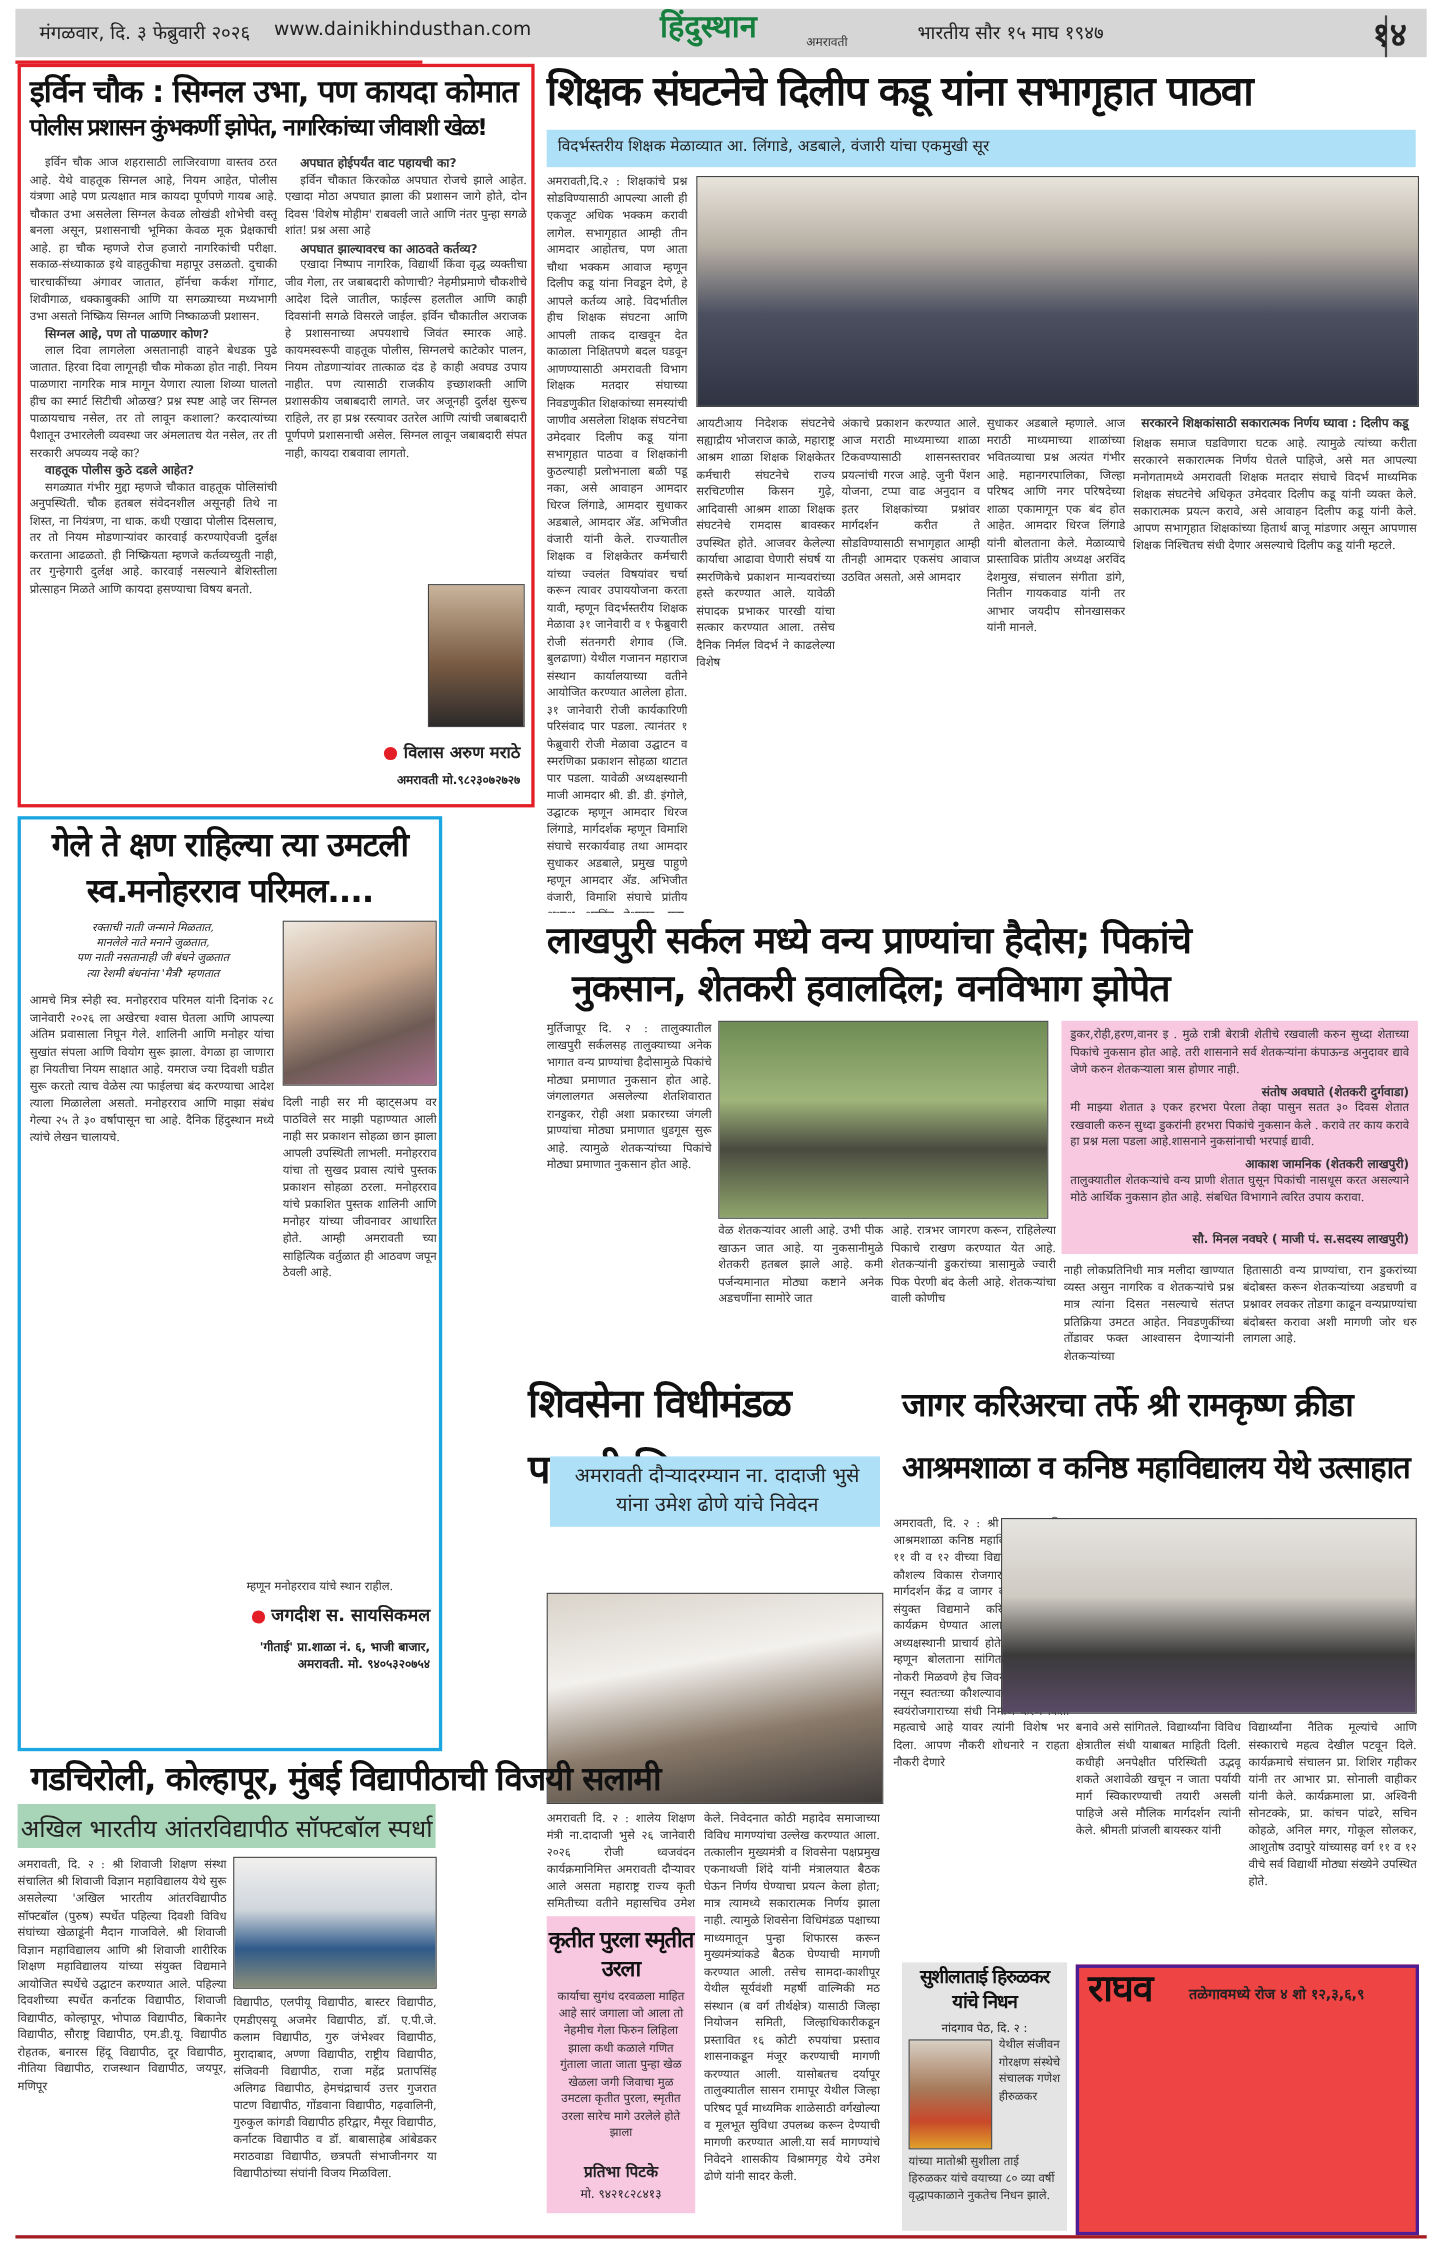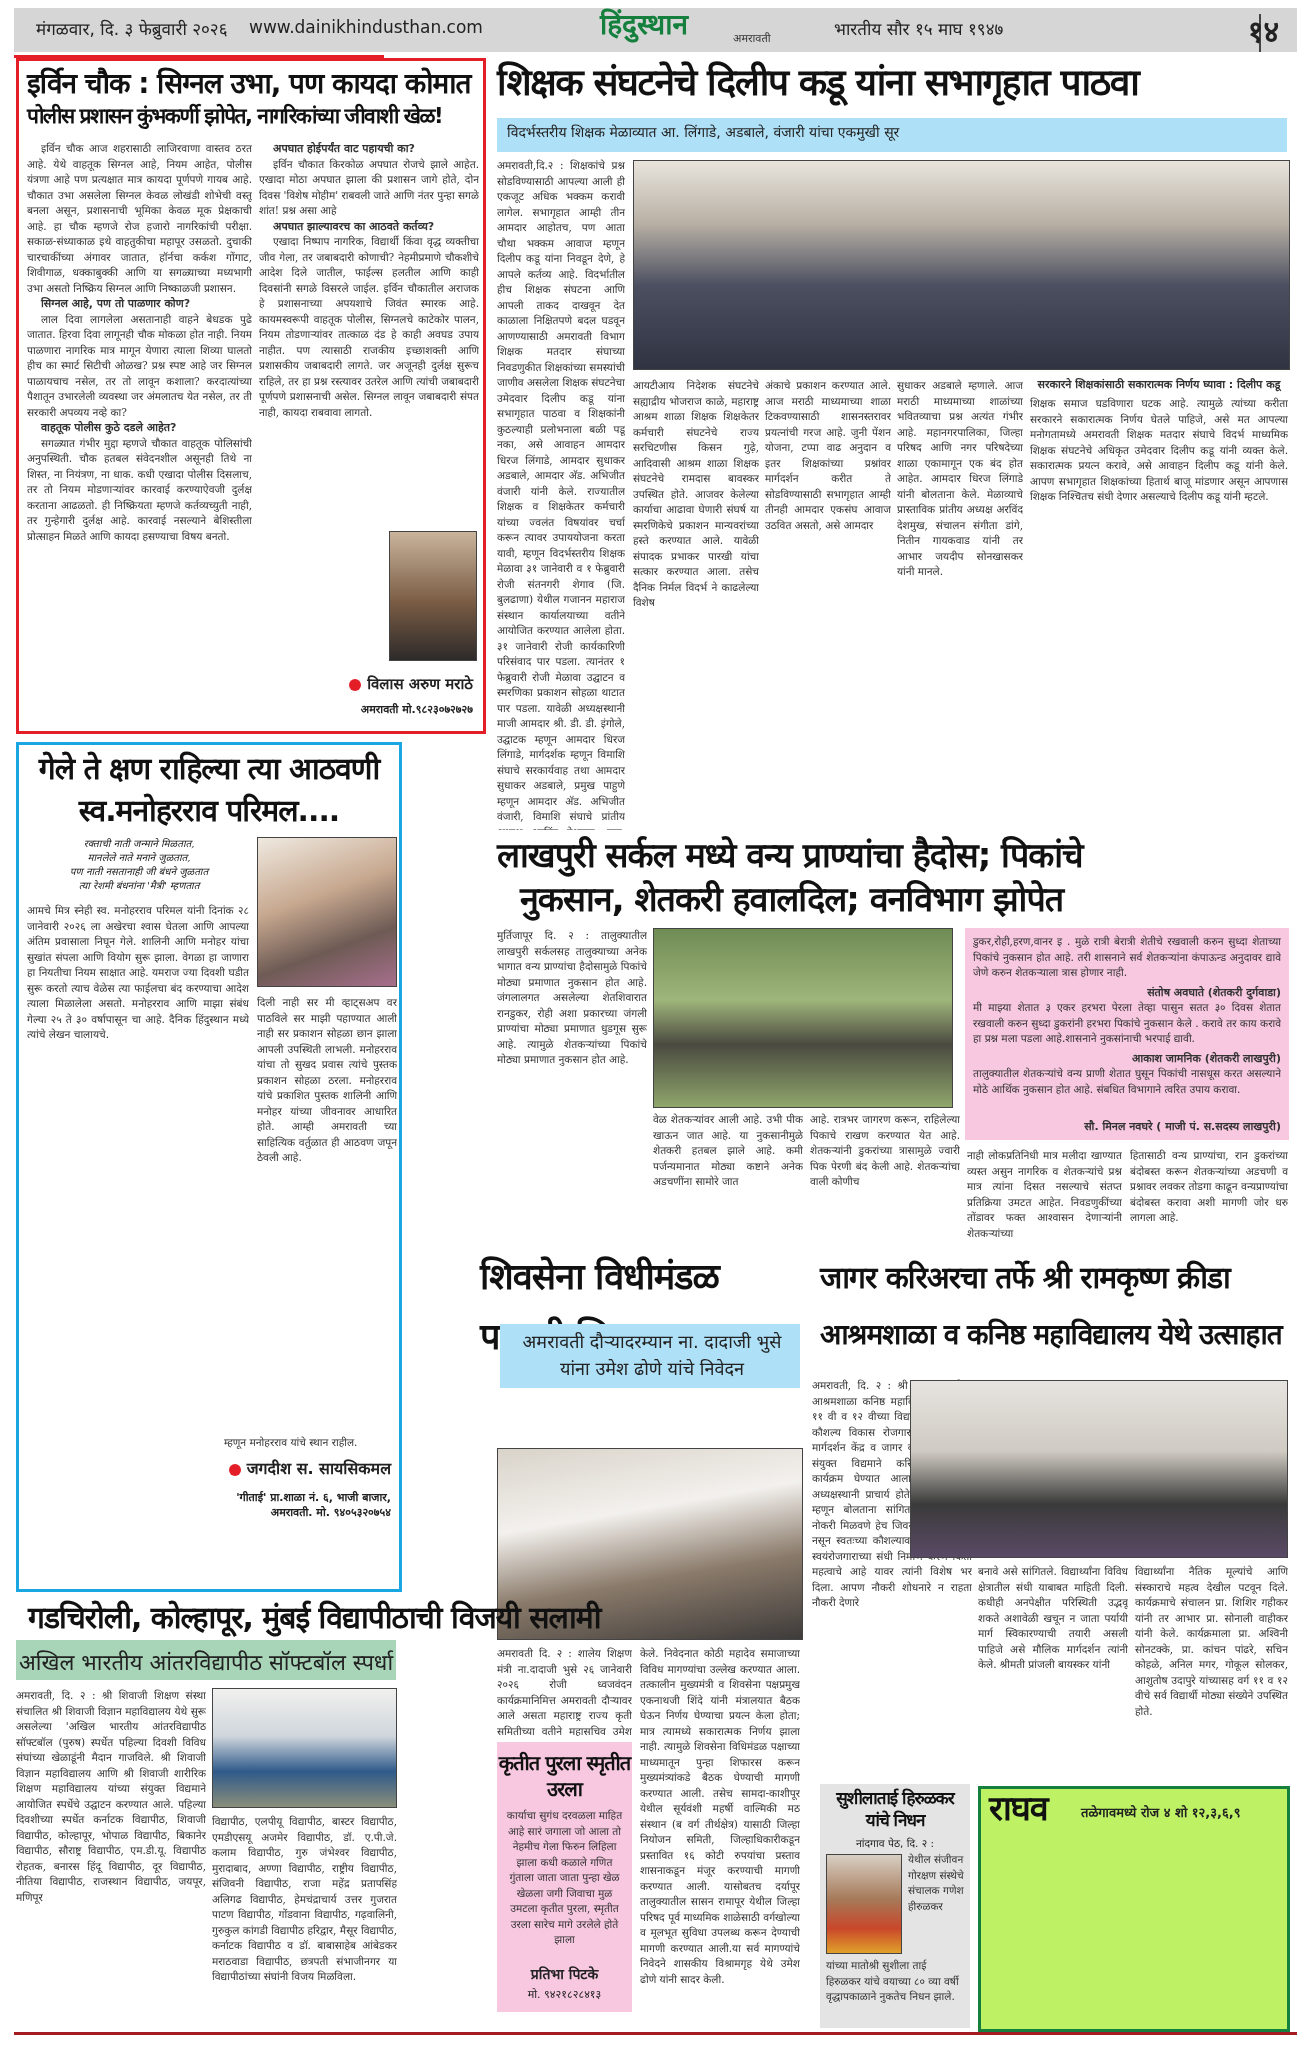--- a/index.html
+++ b/index.html
@@ -15,21 +15,21 @@
 .pn-sep{position:absolute;left:1245px;top:6px;width:2px;height:38px;background:#444}
 .box{border:3px solid;position:absolute}
 .hl{font-family:"DejaVu Sans",sans-serif;font-weight:bold;color:#111;line-height:1.05;letter-spacing:-1px}
 .txt{font-size:10.5px;line-height:15.5px;color:#333;text-align:justify;overflow:hidden}
 .txt p{text-indent:14px}
 .photo{position:absolute;background:linear-gradient(135deg,#8c8f93,#c9c2b8 40%,#6d6a66 70%,#a9a39a);border:1px solid #444}
 .deck{position:absolute;font-family:"DejaVu Sans",sans-serif;color:#222}
 .byline{position:absolute;font-family:"DejaVu Sans",sans-serif;font-weight:bold;font-size:15px;color:#222;text-align:right}
 .byline .dot{display:inline-block;width:12px;height:12px;border-radius:50%;background:#e41e26;margin-right:6px;vertical-align:middle}
 .sub{font-size:11px;font-weight:bold;color:#333;font-family:"DejaVu Sans",sans-serif}
-.ad-box{position:absolute;border:3px solid #15803d;background:#bef264}
+.ad-box{position:absolute;border:3px solid #4c1d95;background:#ef4444}
 .movie{position:absolute;background:linear-gradient(160deg,#5a4632,#b08d5a 30%,#3d2f22 60%,#8c6b43);}
 .movie-title{position:absolute;bottom:10px;left:0;right:0;text-align:center;font-family:"DejaVu Serif",serif;font-weight:bold;font-size:30px;color:#e9d6a8;letter-spacing:1px}
 .bottom-rule{left:14px;top:2032px;width:1283px;height:3px;background:#a41b22}
 </style>
 </head>
 <body>
 
 <div class="abs head-band">
   <span class="t" style="left:22px">मंगळवार, दि. ३ फेब्रुवारी २०२६</span>
   <span class="t" style="left:235px">www.dainikhindusthan.com</span>
@@ -70,21 +70,21 @@
 <div class="photo" style="left:633px;top:160px;width:657px;height:210px;background:linear-gradient(180deg,#e8e4dc 0%,#b8b0a5 30%,#4b4f60 60%,#2f3342 100%)"></div>
 <div class="txt abs" style="left:633px;top:378px;width:126px;height:452px">आयटीआय निदेशक संघटनेचे सह्याद्रीय भोजराज काळे, महाराष्ट्र आश्रम शाळा शिक्षक शिक्षकेतर कर्मचारी संघटनेचे राज्य सरचिटणीस किसन गुढ़े, आदिवासी आश्रम शाळा शिक्षक संघटनेचे रामदास बावस्कर उपस्थित होते. आजवर केलेल्या कार्याचा आढावा घेणारी संघर्ष या स्मरणिकेचे प्रकाशन मान्यवरांच्या हस्ते करण्यात आले. यावेळी संपादक प्रभाकर पारखी यांचा सत्कार करण्यात आला. तसेच दैनिक निर्मल विदर्भ ने काढलेल्या विशेष</div>
 <div class="txt abs" style="left:765px;top:378px;width:126px;height:452px">अंकाचे प्रकाशन करण्यात आले. आज मराठी माध्यमाच्या शाळा टिकवण्यासाठी शासनस्तरावर प्रयत्नांची गरज आहे. जुनी पेंशन योजना, टप्पा वाढ अनुदान व इतर शिक्षकांच्या प्रश्नांवर मार्गदर्शन करीत ते सोडविण्यासाठी सभागृहात आम्ही तीनही आमदार एकसंघ आवाज उठवित असतो, असे आमदार</div>
 <div class="txt abs" style="left:897px;top:378px;width:126px;height:452px">सुधाकर अडबाले म्हणाले. आज मराठी माध्यमाच्या शाळांच्या भवितव्याचा प्रश्न अत्यंत गंभीर आहे. महानगरपालिका, जिल्हा परिषद आणि नगर परिषदेच्या शाळा एकामागून एक बंद होत आहेत. आमदार धिरज लिंगाडे यांनी बोलताना केले. मेळाव्याचे प्रास्ताविक प्रांतीय अध्यक्ष अरविंद देशमुख, संचालन संगीता डांगे, नितीन गायकवाड यांनी तर आभार जयदीप सोनखासकर यांनी मानले.</div>
 <div class="abs" style="left:1030px;top:378px;width:258px;height:452px">
   <div class="sub" style="text-align:center;font-size:11px;line-height:14px">सरकारने शिक्षकांसाठी सकारात्मक निर्णय घ्यावा : दिलीप कडू</div>
   <div class="txt" style="margin-top:4px;height:420px">शिक्षक समाज घडविणारा घटक आहे. त्यामुळे त्यांच्या करीता सरकारने सकारात्मक निर्णय घेतले पाहिजे, असे मत आपल्या मनोगतामध्ये अमरावती शिक्षक मतदार संघाचे विदर्भ माध्यमिक शिक्षक संघटनेचे अधिकृत उमेदवार दिलीप कडू यांनी व्यक्त केले. सकारात्मक प्रयत्न करावे, असे आवाहन दिलीप कडू यांनी केले. आपण सभागृहात शिक्षकांच्या हितार्थ बाजू मांडणार असून आपणास शिक्षक निश्चितच संधी देणार असल्याचे दिलीप कडू यांनी म्हटले.</div>
 </div>
 
 <div class="box" style="left:16px;top:742px;width:386px;height:850px;border-color:#1aa6e0;border-width:3px">
-  <div class="hl" style="position:absolute;left:0;right:0;top:8px;text-align:center;font-size:30px">गेले ते क्षण राहिल्या त्या आठवणी</div>
+  <div class="hl" style="position:absolute;left:0;right:0;top:8px;text-align:center;font-size:30px">गेले ते क्षण राहिल्या त्या उमटली</div>
   <div class="hl" style="position:absolute;left:0;right:0;top:50px;text-align:center;font-size:30px">स्व.मनोहरराव परिमल....</div>
   <div style="position:absolute;left:20px;top:92px;width:200px;font-size:10px;font-style:italic;line-height:14px;text-align:center">
     <div>रक्ताची नाती जन्माने मिळतात,</div>
       <div>मानलेले नाते मनाने जुळतात,</div>
       <div>पण नाती नसतानाही जी बंधने जुळतात</div>
       <div>त्या रेशमी बंधनांना 'मैत्री' म्हणतात</div>
   </div>
   <div class="photo" style="left:238px;top:92px;width:140px;height:150px;background:linear-gradient(160deg,#efe9e0,#c7a88f 40%,#6e5b55 70%,#a76f8c)"></div>
   <div class="txt" style="position:absolute;left:8px;top:158px;width:222px;height:530px">आमचे मित्र स्नेही स्व. मनोहरराव परिमल यांनी दिनांक २८ जानेवारी २०२६ ला अखेरचा श्वास घेतला आणि आपल्या अंतिम प्रवासाला निघून गेले. शालिनी आणि मनोहर यांचा सुखांत संपला आणि वियोग सुरू झाला. वेगळा हा जाणारा हा नियतीचा नियम साक्षात आहे. यमराज ज्या दिवशी घडीत सुरू करतो त्याच वेळेस त्या फाईलचा बंद करण्याचा आदेश त्याला मिळालेला असतो. मनोहरराव आणि माझा संबंध गेल्या २५ ते ३० वर्षापासून चा आहे. दैनिक हिंदुस्थान मध्ये त्यांचे लेखन चालायचे.</div>
   <div class="txt" style="position:absolute;left:238px;top:250px;width:140px;height:438px">दिली नाही सर मी व्हाट्सअप वर पाठविले सर माझी पहाण्यात आली नाही सर प्रकाशन सोहळा छान झाला आपली उपस्थिती लाभली. मनोहरराव यांचा तो सुखद प्रवास त्यांचे पुस्तक प्रकाशन सोहळा ठरला. मनोहरराव यांचे प्रकाशित पुस्तक शालिनी आणि मनोहर यांच्या जीवनावर आधारित होते. आम्ही अमरावती च्या साहित्यिक वर्तुळात ही आठवण जपून ठेवली आहे.</div>

